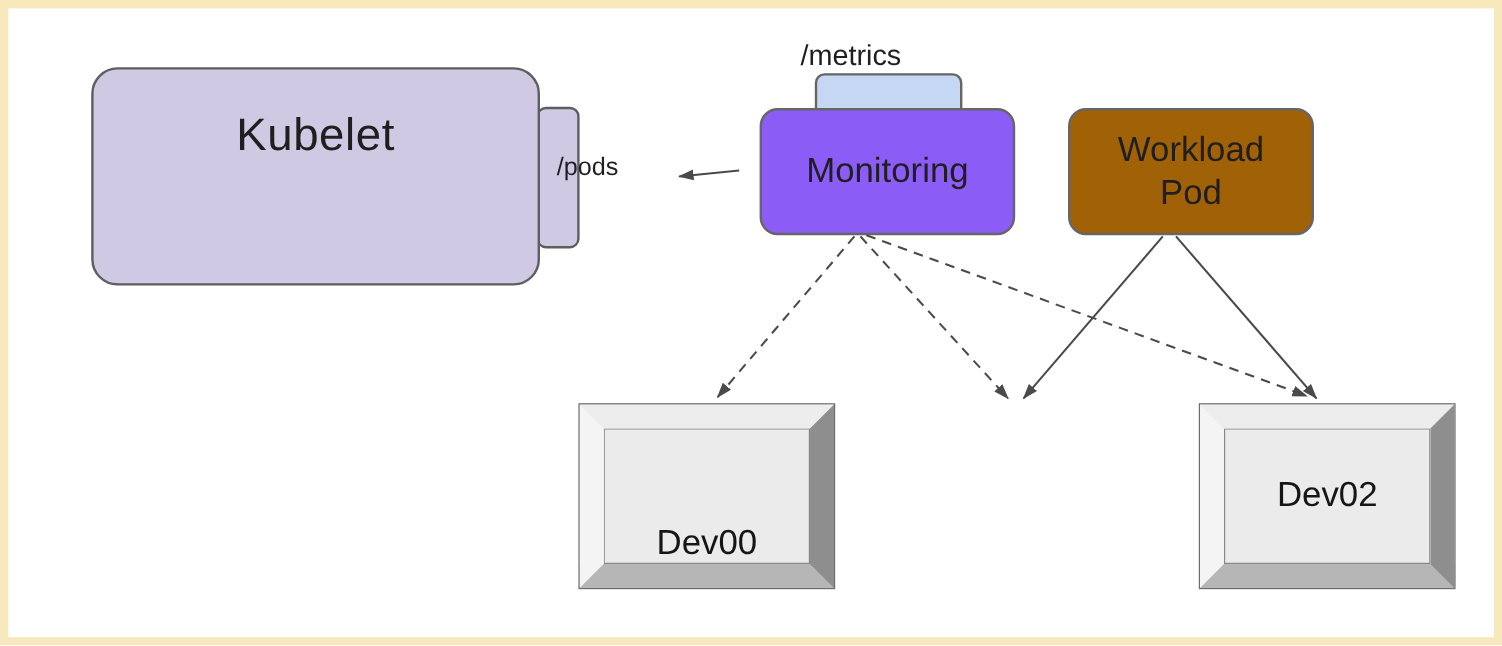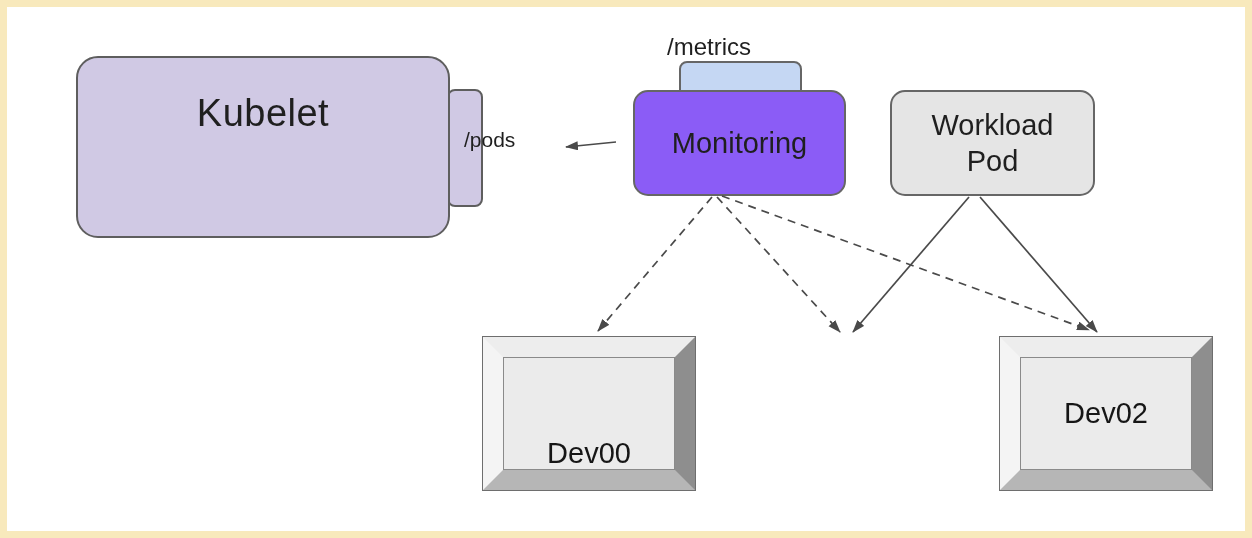--- a/index.html
+++ b/index.html
@@ -40,21 +40,21 @@
     background: #c5d7f3; border: 2px solid #666666; border-radius: 8px;
     z-index: 1;
   }
   .monitoring {
     left: 613px; top: 90px; width: 213px; height: 106px;
     background: #8b5cf6; border: 2px solid #666666; border-radius: 15px;
     z-index: 2; font-size: 29px; line-height: 36px;
   }
   .workload {
     left: 870px; top: 90px; width: 205px; height: 106px;
-    background: #e5e5e5; border: 2px solid #666666; border-radius: 15px;
+    background: #a16207; border: 2px solid #666666; border-radius: 15px;
     z-index: 2; font-size: 29px; line-height: 36px;
   }
 
   
   .endpoint-label { position: absolute; z-index: 3; color: #1f1f1f; }
   .pods-label    { left: 464px; top: 128px; font-size: 21px; }
   .metrics-label { left: 667px; top: 33px;  font-size: 24px; }
 
   
   .dev {

